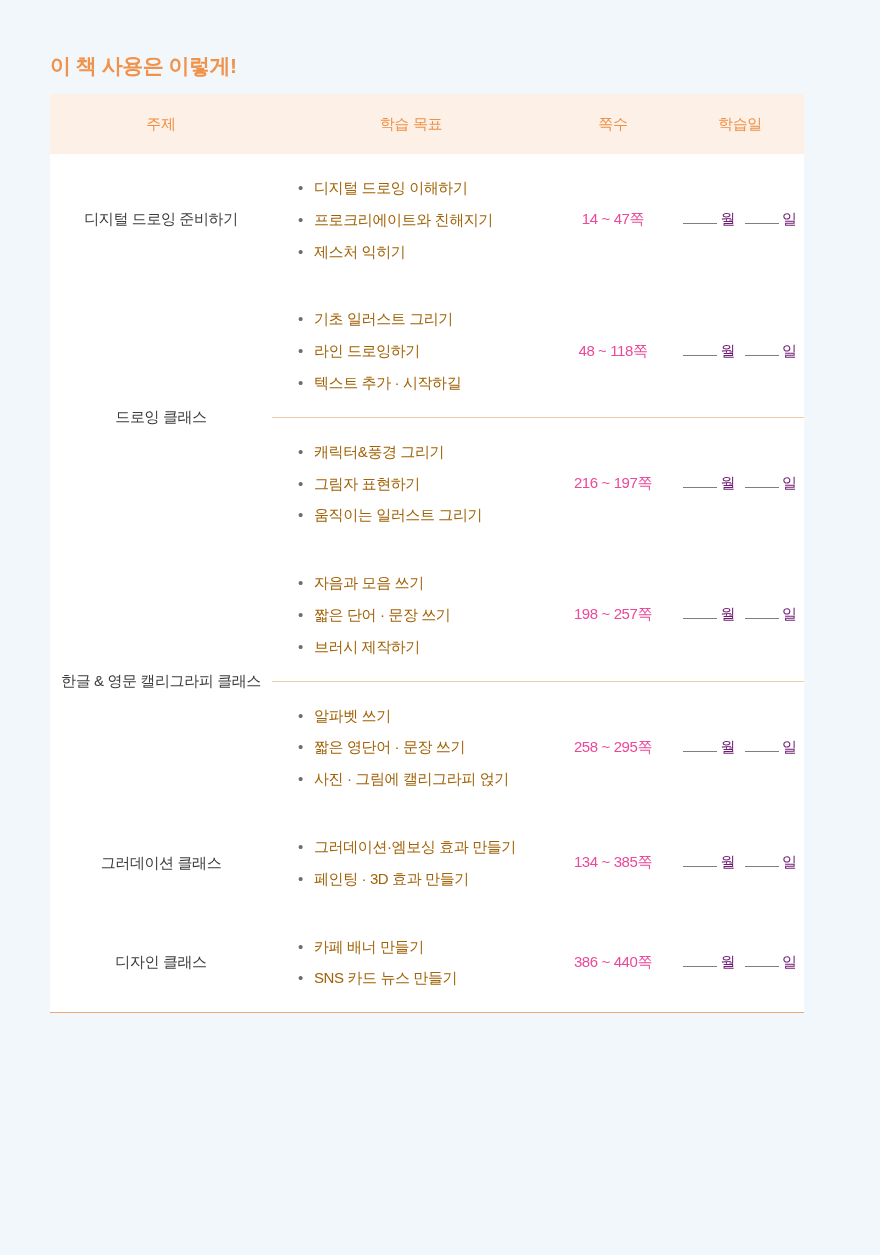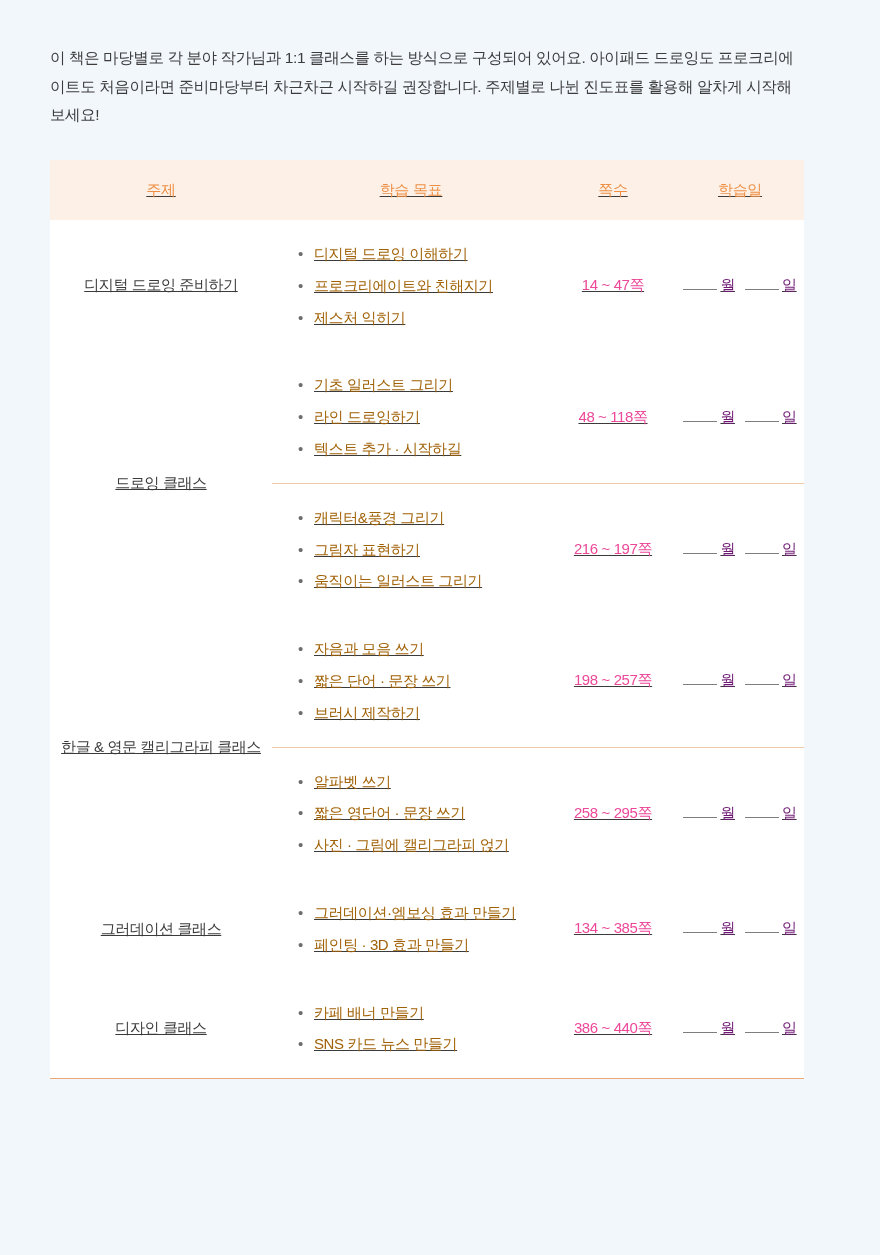--- a/index.html
+++ b/index.html
@@ -34,21 +34,20 @@
     color: #3c3c3c;
     letter-spacing: -0.4px;
     margin: 0 0 30px 0;
     max-width: 758px;
   }
   table.plan {
     border-collapse: collapse;
     width: 750px;
     margin-top: 12px;
     table-layout: fixed;
-    text-decoration: underline;
   }
   table.plan th,
   table.plan td {
     border: none;
     vertical-align: middle;
   }
   thead th {
     background: #fdf1e7;
     color: #ef8f45;
     font-size: 15px;
@@ -125,22 +124,22 @@
   .row-sep-minor td.goals,
   .row-sep-minor td.pages,
   .row-sep-minor td.date { border-top: 1px solid #f0c9a7; }
   tbody tr:last-child td { border-bottom: 1.5px solid #e8a878; }
 </style>
 </head>
 <body>
 
 <div class="page">
 
-
-  <p class="intro">이 책은 마당별로 각 분야 작가님과 1:1 클래스를 하는 방식으로 구성되어 있어요. 아이패드 드로잉도 프로크리에이트도 처음이라면 준비마당부터 차근차근 시작하길 권장합니다. 주제별로 나뉜 진도표를 활용해 알차게 시작해 보세요!</p>
+  <h2 class="heading">이 책 사용은 이렇게!</h2>
+
 
   <table class="plan">
     <colgroup>
       <col style="width:222px">
       <col style="width:278px">
       <col style="width:126px">
       <col style="width:128px">
     </colgroup>
     <thead>
       <tr>

